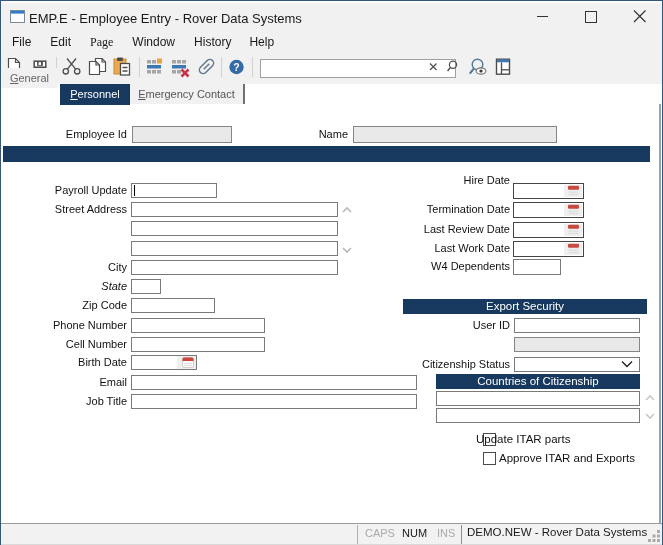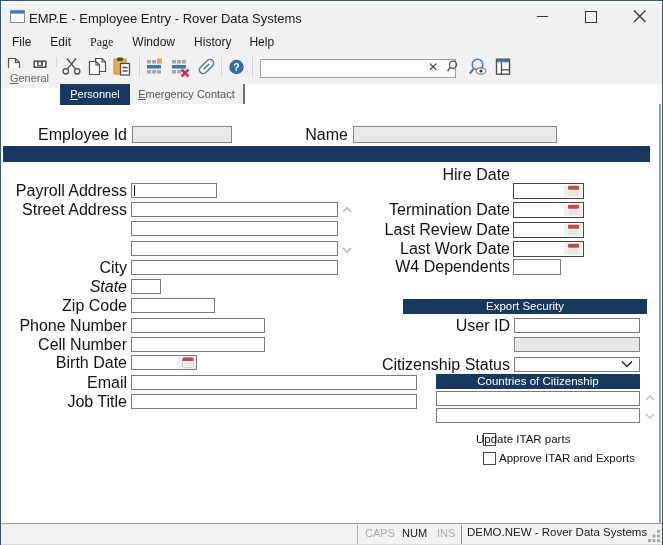--- a/index.html
+++ b/index.html
@@ -4,21 +4,21 @@
 <style>
 * { margin:0; padding:0; box-sizing:border-box; }
 html,body { width:663px; height:545px; }
 body {
   position:relative;
   font-family:"Liberation Sans", sans-serif;
   background:#ffffff;
   overflow:hidden;
 }
 .abs { position:absolute; }
-.lbl { position:absolute; font-size:16px; color:#121212; text-align:right; white-space:nowrap; line-height:15px; }
+.lbl { position:absolute; font-size:11px; color:#121212; text-align:right; white-space:nowrap; line-height:15px; }
 .fld { position:absolute; background:#fff; border:1px solid #7a7a7a; }
 .dis { background:#e9e9e9; border:1px solid #858585; }
 .navy { background:#17395f; }
 .hdr { position:absolute; background:#17395f; color:#fff; font-size:11.5px; text-align:center; line-height:15px; }
 u.k { text-decoration:underline; text-underline-offset:1px; }
 </style>
 </head>
 <body>
 
 <div class="abs" style="left:1px;top:1px;width:661px;height:30px;background:#f1f1f1;"></div>
@@ -135,21 +135,21 @@
 <div class="abs" style="left:60px;top:84px;width:70px;height:21px;background:#17395f;color:#fff;font-size:11px;text-align:center;line-height:20px;"><u class="k">P</u>ersonnel</div>
 <div class="abs" style="left:130px;top:84px;width:113px;height:20px;background:#f1f1f1;color:#555;font-size:11px;text-align:center;line-height:20px;"><u class="k">E</u>mergency Contact</div>
 <div class="abs" style="left:243px;top:84px;width:2px;height:20px;background:#707070;"></div>
 
 <div class="lbl" style="left:0;top:127px;width:127px;">Employee Id</div>
 <div class="fld dis" style="left:132px;top:126px;width:100px;height:17px;"></div>
 <div class="lbl" style="left:200px;top:127px;width:148px;">Name</div>
 <div class="fld dis" style="left:353px;top:126px;width:204px;height:17px;"></div>
 <div class="abs navy" style="left:3px;top:146px;width:647px;height:16px;"></div>
 
-<div class="lbl" style="left:0;top:183px;width:127px;">Payroll Address</div>
+<div class="lbl" style="left:0;top:183px;width:127px;">Payroll Update</div>
 <div class="fld" style="left:131px;top:183px;width:86px;height:15px;"></div>
 <div class="abs" style="left:134px;top:185px;width:1px;height:11px;background:#000;"></div>
 
 <div class="lbl" style="left:0;top:202px;width:127px;">Street Address</div>
 <div class="fld" style="left:131px;top:202px;width:207px;height:15px;"></div>
 <div class="fld" style="left:131px;top:221px;width:207px;height:15px;"></div>
 <div class="fld" style="left:131px;top:241px;width:207px;height:15px;"></div>
 <svg class="abs" style="left:340px;top:203px;" width="14" height="54" viewBox="0 0 14 54">
   <path d="M3 9 l4 -4 l4 4" fill="none" stroke="#b8b8b8" stroke-width="1.6"></path>
   <path d="M3 45 l4 4 l4 -4" fill="none" stroke="#b8b8b8" stroke-width="1.6"></path>
@@ -179,21 +179,21 @@
   <line x1="2" y1="6.5" x2="10" y2="6.5" stroke="#dedede"></line>
   <line x1="2" y1="8.5" x2="10" y2="8.5" stroke="#dedede"></line>
 </svg>
 
 <div class="lbl" style="left:0;top:375px;width:127px;">Email</div>
 <div class="fld" style="left:131px;top:375px;width:286px;height:15px;"></div>
 
 <div class="lbl" style="left:0;top:394px;width:127px;">Job Title</div>
 <div class="fld" style="left:131px;top:394px;width:286px;height:15px;"></div>
 
-<div class="lbl" style="left:300px;top:167px;width:210px;">Hire Date</div>
+<div class="lbl" style="left:300px;top:173px;width:210px;">Hire Date</div>
 <div class="fld" style="left:513px;top:183px;width:71px;height:16px;border:1.5px solid #454545;"></div>
 <div class="lbl" style="left:300px;top:202px;width:210px;">Termination Date</div>
 <div class="fld" style="left:513px;top:202px;width:71px;height:16px;border:1.5px solid #454545;"></div>
 <div class="lbl" style="left:300px;top:222px;width:210px;">Last Review Date</div>
 <div class="fld" style="left:513px;top:222px;width:71px;height:16px;border:1.5px solid #454545;"></div>
 <div class="lbl" style="left:300px;top:241px;width:210px;">Last Work Date</div>
 <div class="fld" style="left:513px;top:241px;width:71px;height:16px;border:1.5px solid #454545;"></div>
 <div class="lbl" style="left:300px;top:259px;width:210px;">W4 Dependents</div>
 <div class="fld" style="left:513px;top:259px;width:48px;height:16px;"></div>
 

